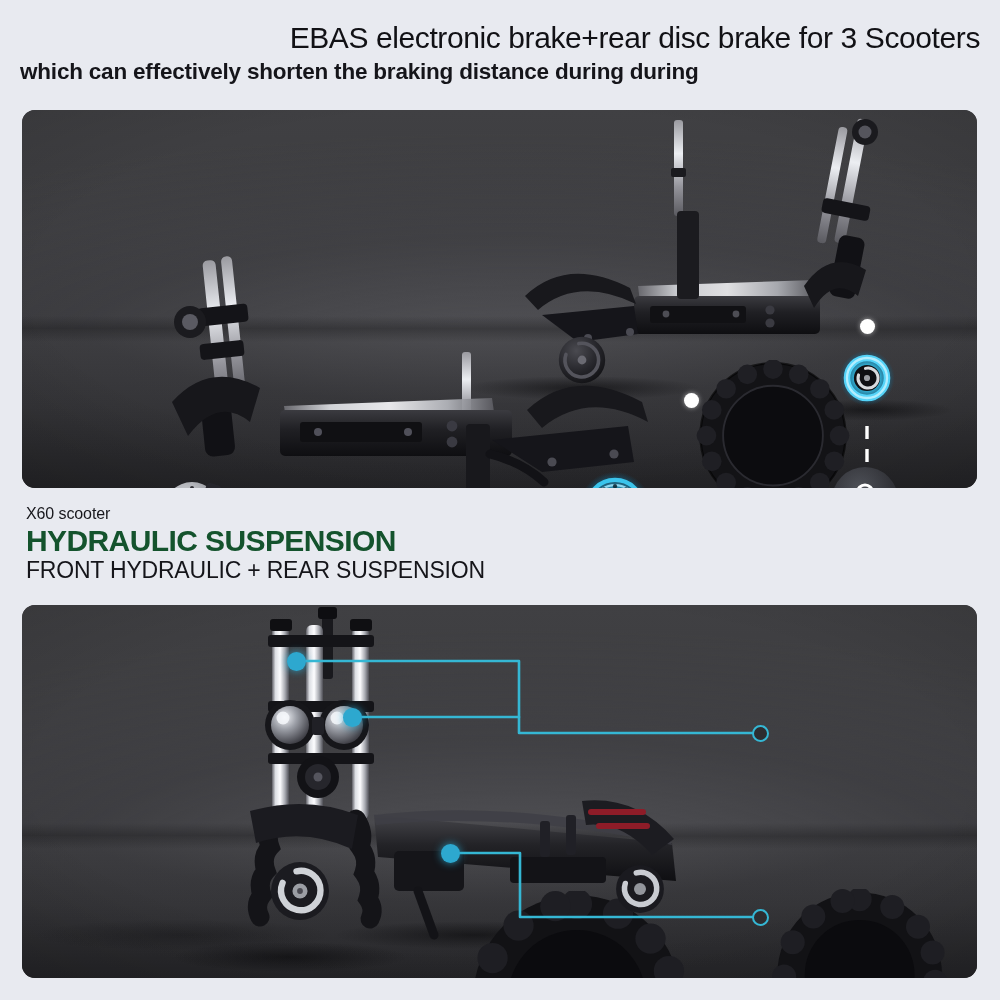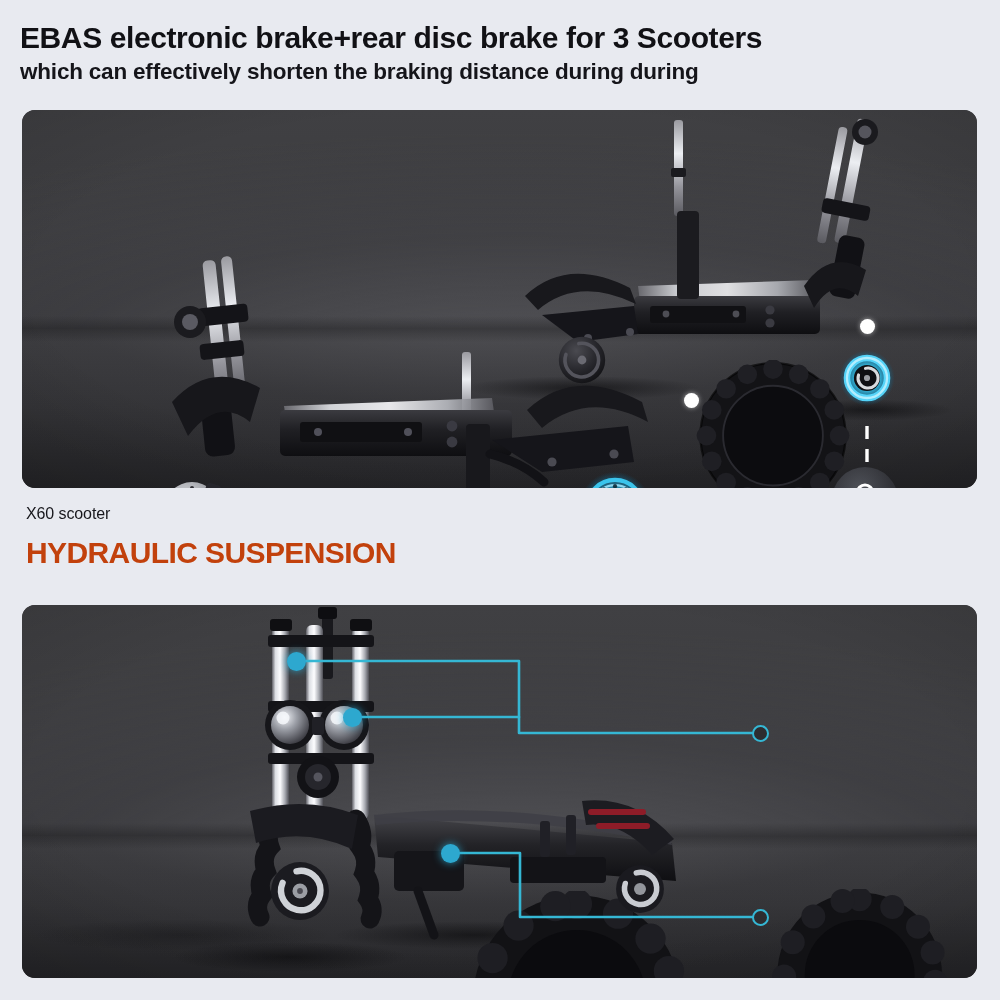--- a/index.html
+++ b/index.html
@@ -14,25 +14,26 @@
   body {
     background: #e8eaf0;
     font-family: "Liberation Sans", sans-serif;
     position: relative;
   }
 
   
   .head-block-1 { position: absolute; left: 20px; top: 22px; width: 960px; }
   .title-main {
     font-size: 30px;
-    font-weight: bold;
+    font-weight: normal;
     color: #111115;
     letter-spacing: -0.4px;
     line-height: 1.08;
     white-space: nowrap;
+    text-align: right;
   }
   .title-sub {
     font-size: 22.5px;
     font-weight: 700;
     color: #15151a;
     letter-spacing: -0.2px;
     line-height: 1.22;
     margin-top: 4px;
     white-space: nowrap;
   }
@@ -42,24 +43,24 @@
     font-size: 16px;
     font-weight: 400;
     color: #17171c;
     letter-spacing: -0.1px;
     line-height: 1.1;
     white-space: nowrap;
   }
   .title-big {
     font-size: 30px;
     font-weight: bold;
-    color: #c2410c;
+    color: #14532d;
     letter-spacing: -0.6px;
     line-height: 1.12;
-    margin-top: 13px;
+    margin-top: 1px;
     white-space: nowrap;
   }
   .title-caption {
     font-size: 23px;
     font-weight: 400;
     color: #15151a;
     letter-spacing: -0.2px;
     line-height: 1.12;
     margin-top: 1px;
     white-space: nowrap;
@@ -376,20 +377,21 @@
       <circle cx="17" cy="24" r="2.9" fill="#ffffff"></circle>
     </svg>
   </div>
   <div class="dot-node" style="left:838px; top:209px;"></div>
   <div class="dot-node" style="left:662px; top:283px;"></div>
 </div>
 
 <div class="head-block-2">
   <div class="title-model">X60 scooter</div>
   <div class="title-big">HYDRAULIC SUSPENSION</div>
+  <div class="title-caption">FRONT HYDRAULIC + REAR SUSPENSION</div>
 </div>
 
 <div class="panel" id="panel-susp">
   <div class="backdrop">
     <div class="bd-wall"></div>
     <div class="bd-floor"></div>
     <div class="bd-horizon"></div>
     <div class="bd-vig"></div>
   </div>
 

